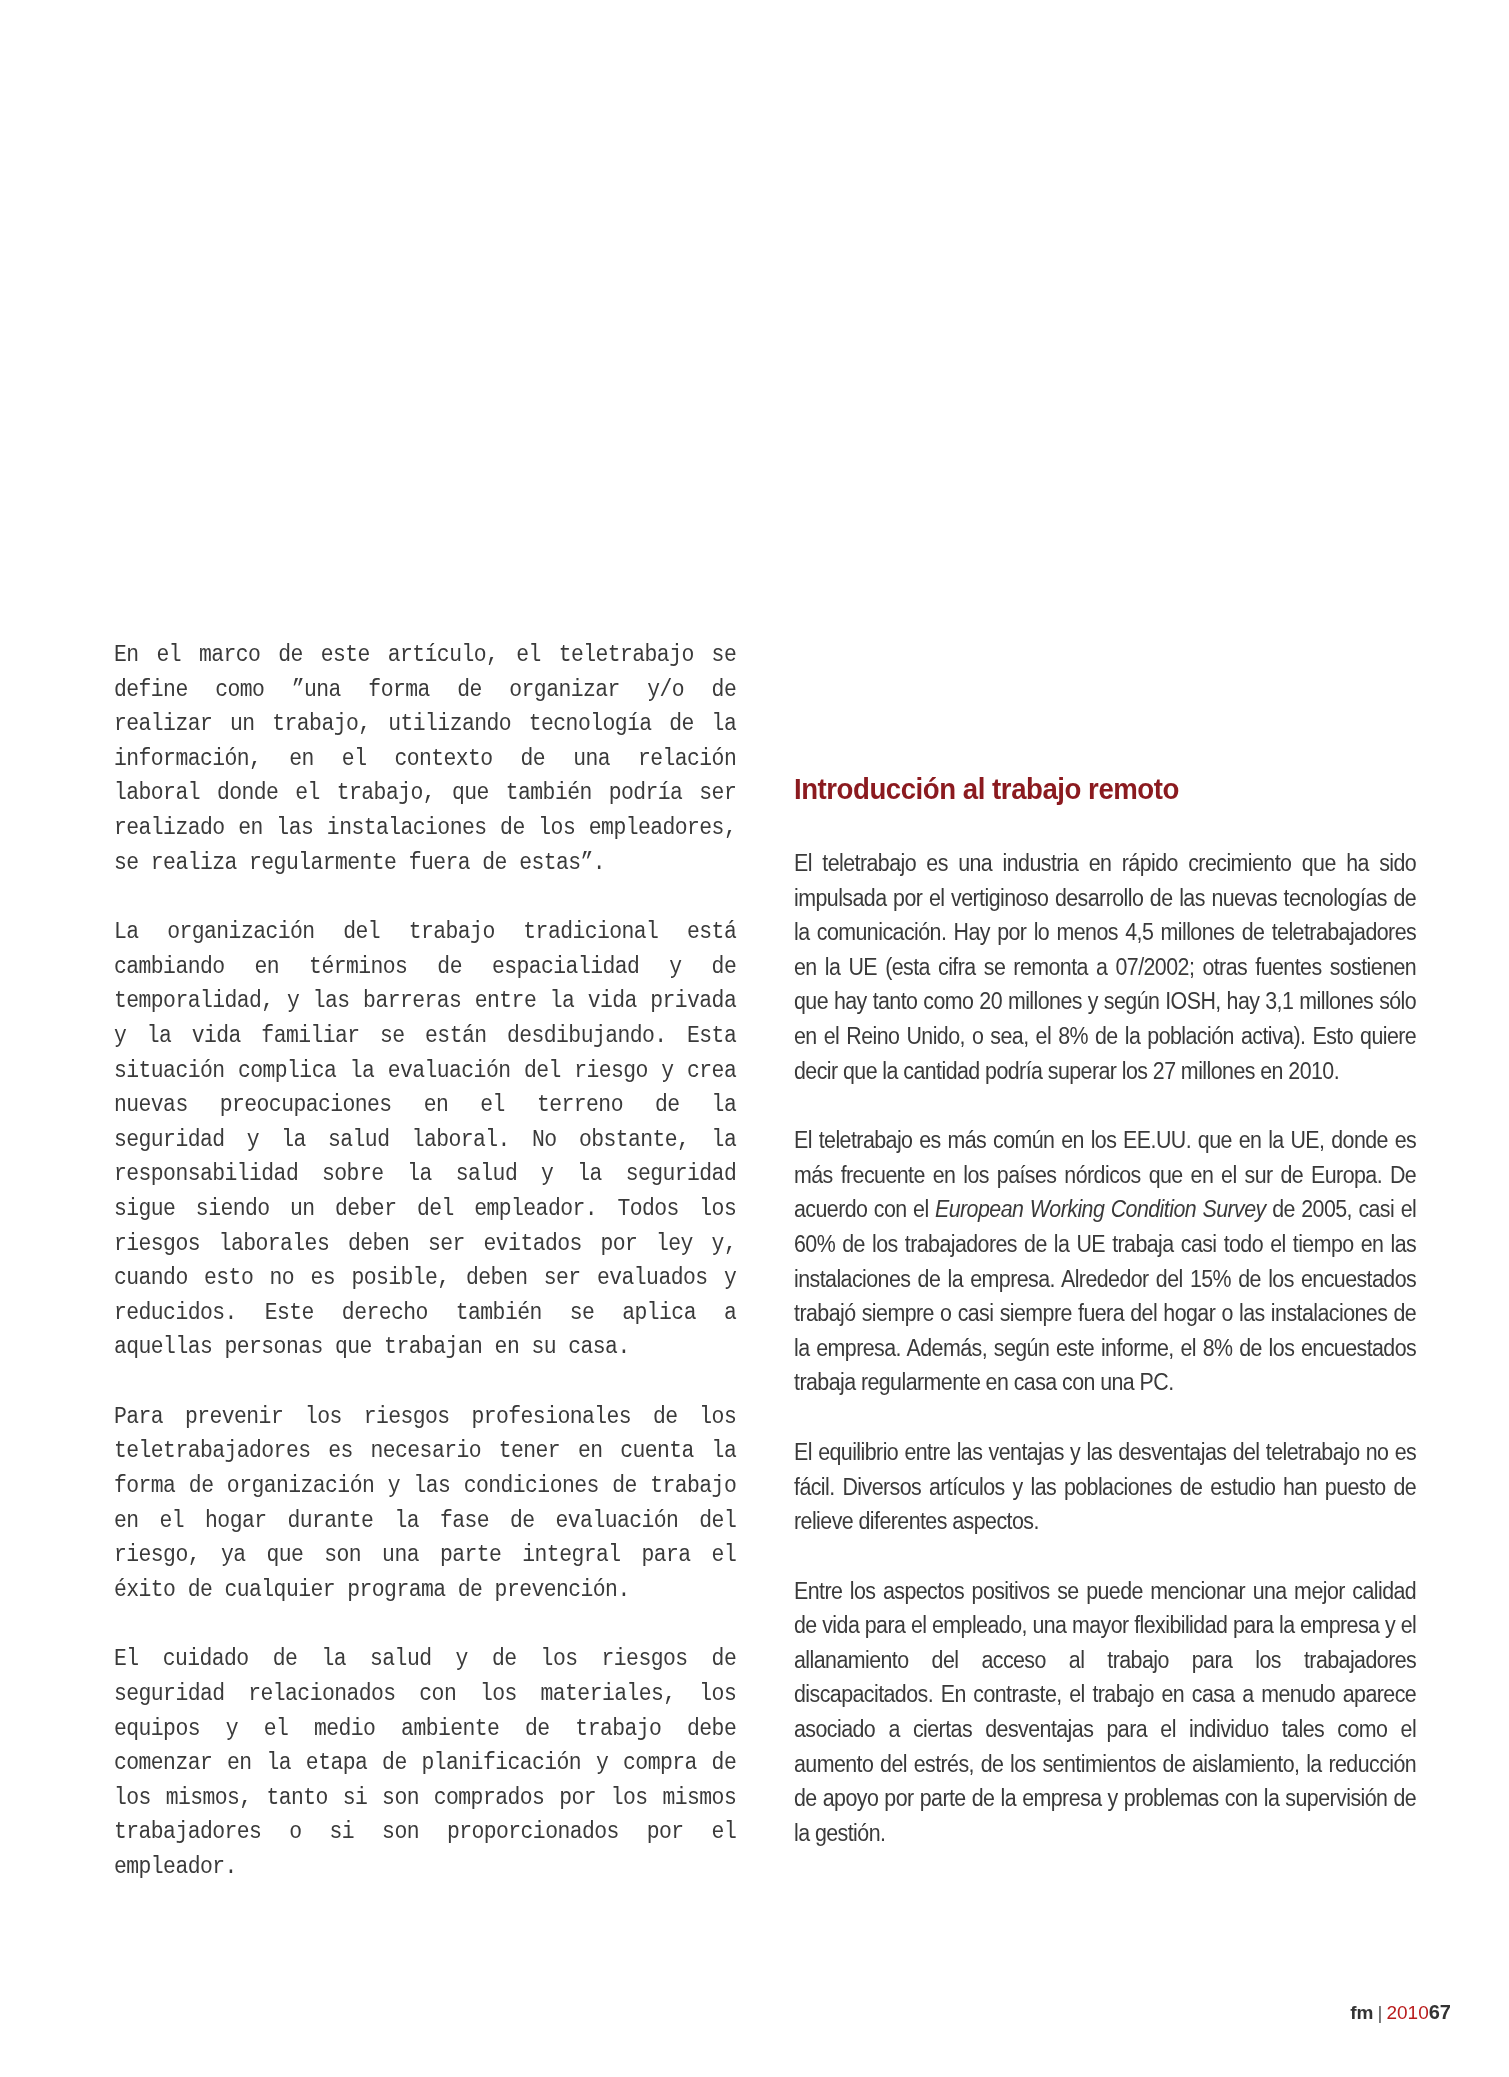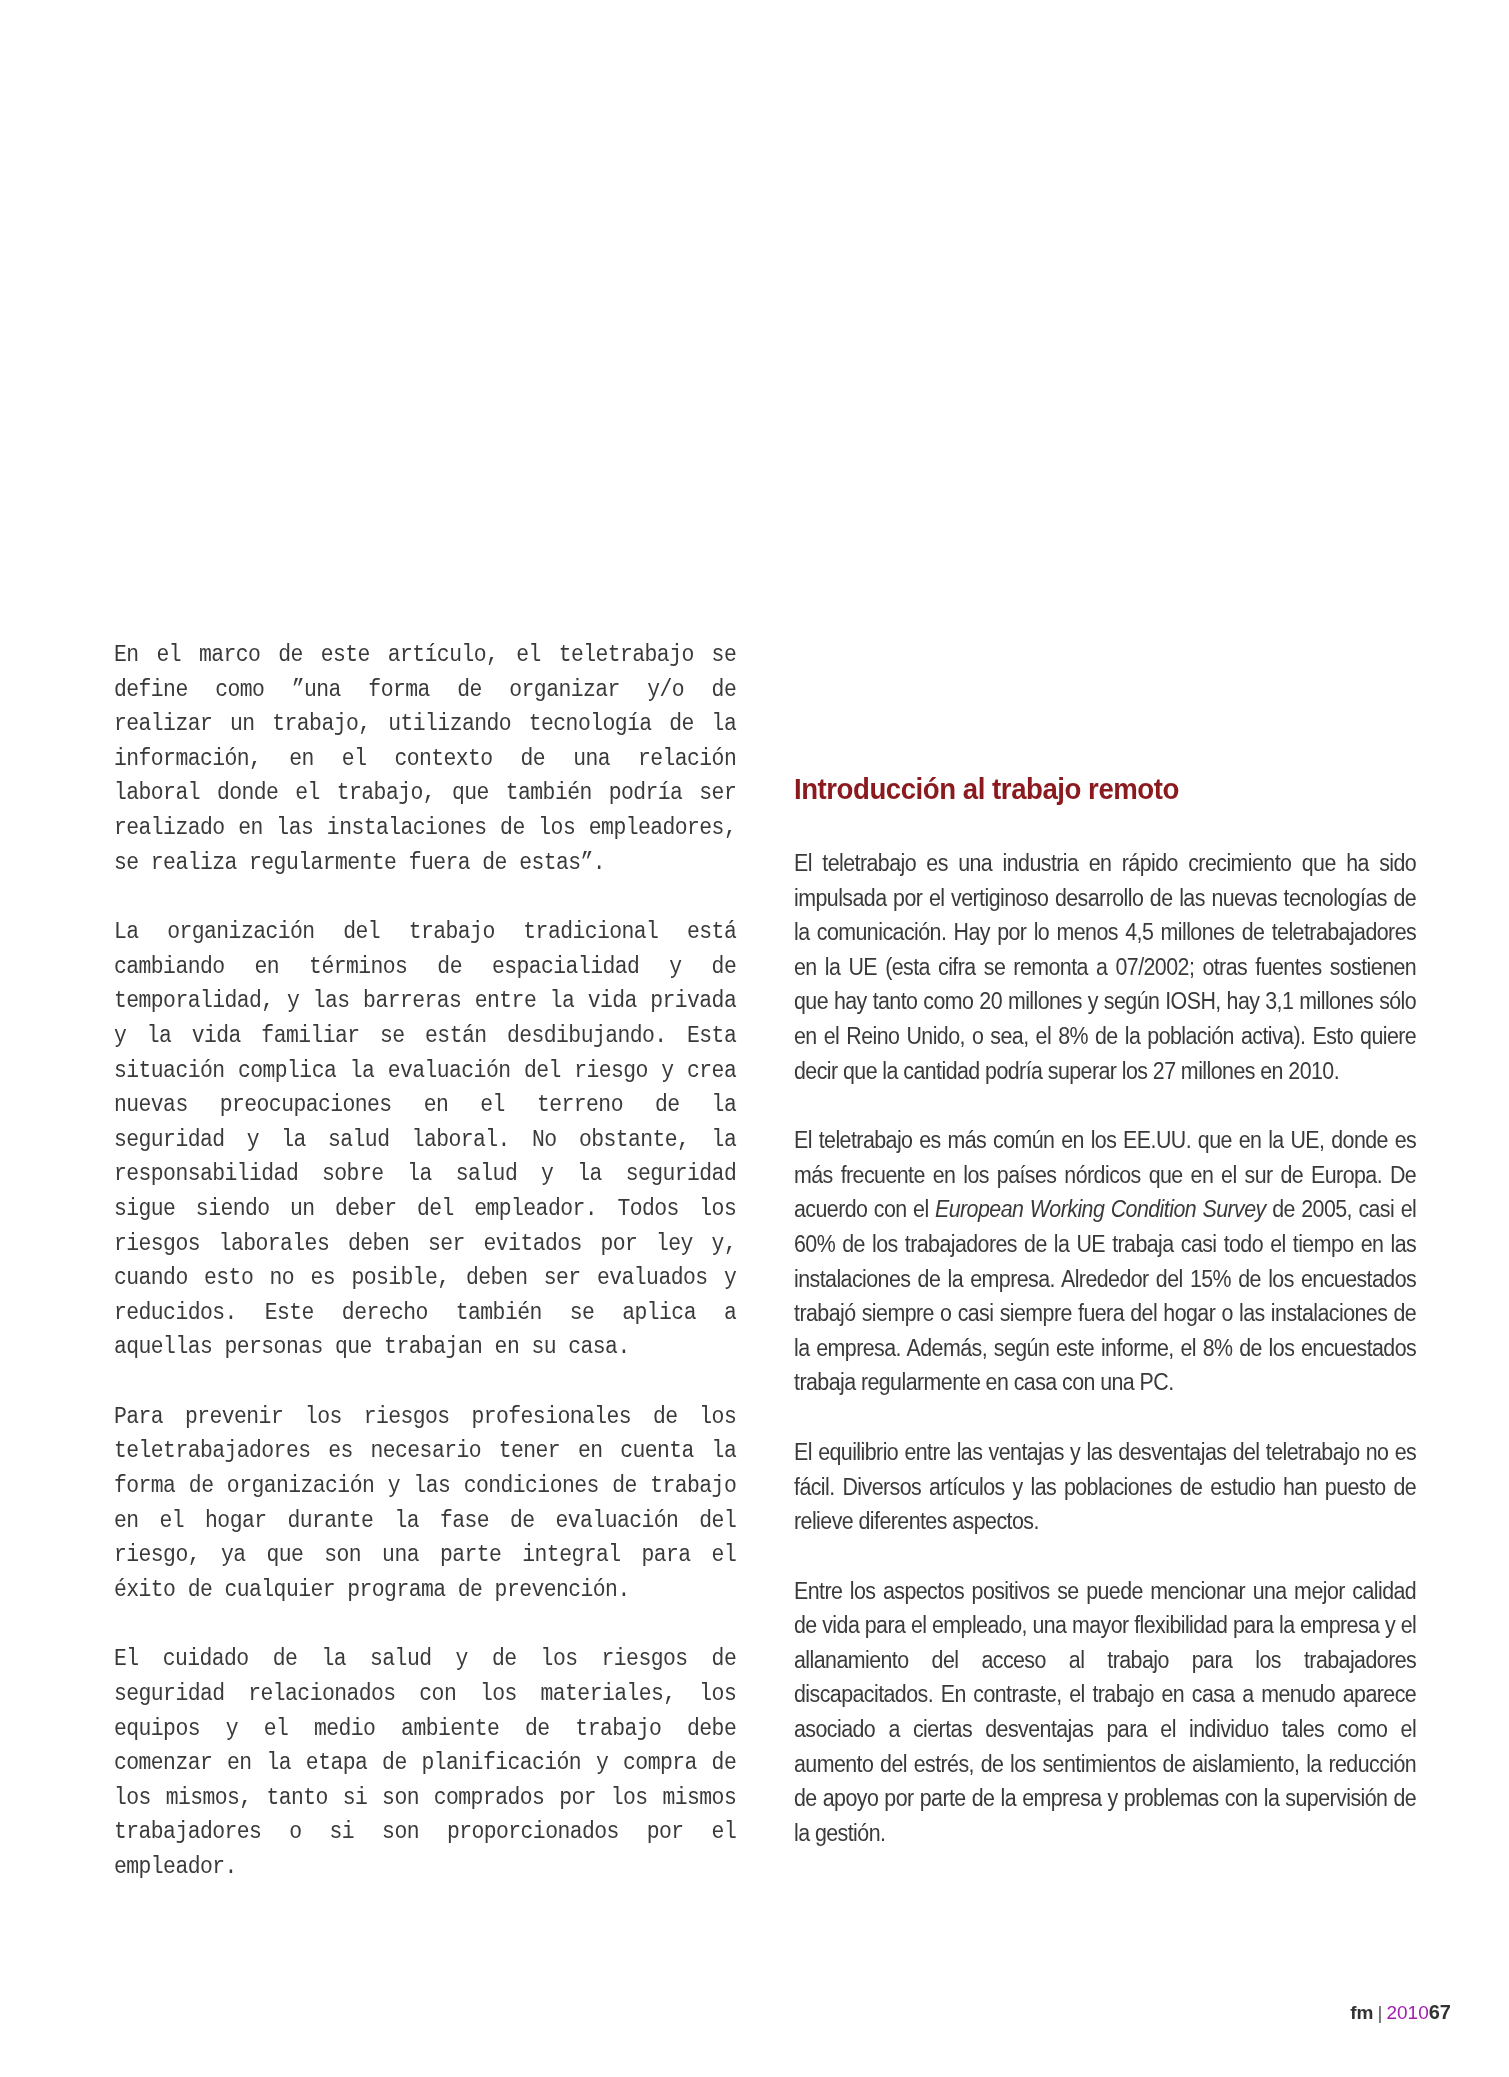--- a/index.html
+++ b/index.html
@@ -26,21 +26,21 @@
     font-size: 30px;
     color: #8b1a1f;
     letter-spacing: -0.5px;
     transform: scaleX(0.92);
     transform-origin: left top;
     width: 660px;
   }
   .footer { position: absolute; right: 58px; top: 2001px; font-size: 19px; color: #333; font-family: "Liberation Sans", sans-serif; }
   .footer .brand { font-weight: bold; }
   .footer .sep { margin: 0 4px; color: #555; }
-  .footer .year { color: #a21caf; }
+  .footer .year { color: #b91c1c; }
   .footer .page { font-weight: bold; font-size: 20px; }
   em { font-style: italic; }
 </style>
 </head>
 <body>
 
 <div class="col col-left">
   <p class="para">En el marco de este artículo, el teletrabajo se define como ”una forma de organizar y/o de realizar un trabajo, utilizando tecnología de la información, en el contexto de una relación laboral donde el trabajo, que también podría ser realizado en las instalaciones de los empleadores, se realiza regularmente fuera de estas”.</p>
   <p class="para">La organización del trabajo tradicional está cambiando en términos de espacialidad y de temporalidad, y las barreras entre la vida privada y la vida familiar se están desdibujando. Esta situación complica la evaluación del riesgo y crea nuevas preocupaciones en el terreno de la seguridad y la salud laboral. No obstante, la responsabilidad sobre la salud y la seguridad sigue siendo un deber del empleador. Todos los riesgos laborales deben ser evitados por ley y, cuando esto no es posible, deben ser evaluados y reducidos. Este derecho también se aplica a aquellas personas que trabajan en su casa.</p>
   <p class="para">Para prevenir los riesgos profesionales de los teletrabajadores es necesario tener en cuenta la forma de organización y las condiciones de trabajo en el hogar durante la fase de evaluación del riesgo, ya que son una parte integral para el éxito de cualquier programa de prevención.</p>

